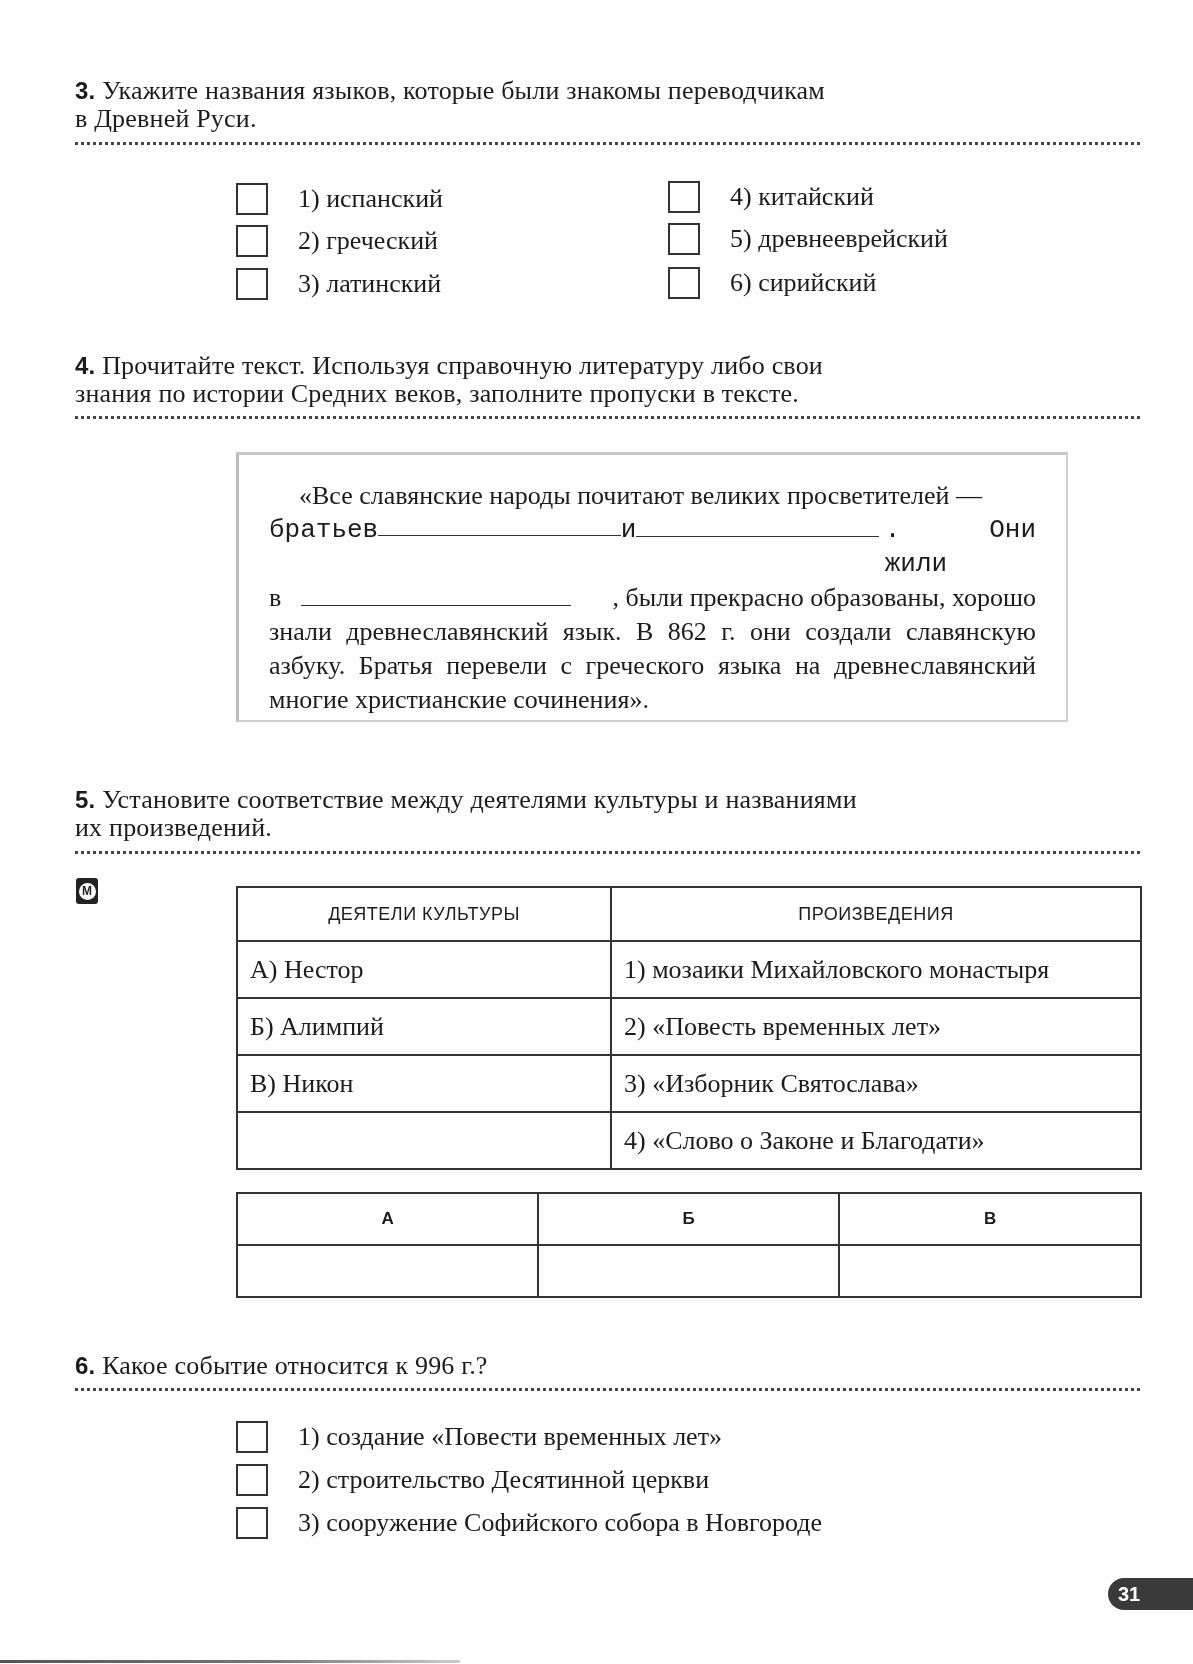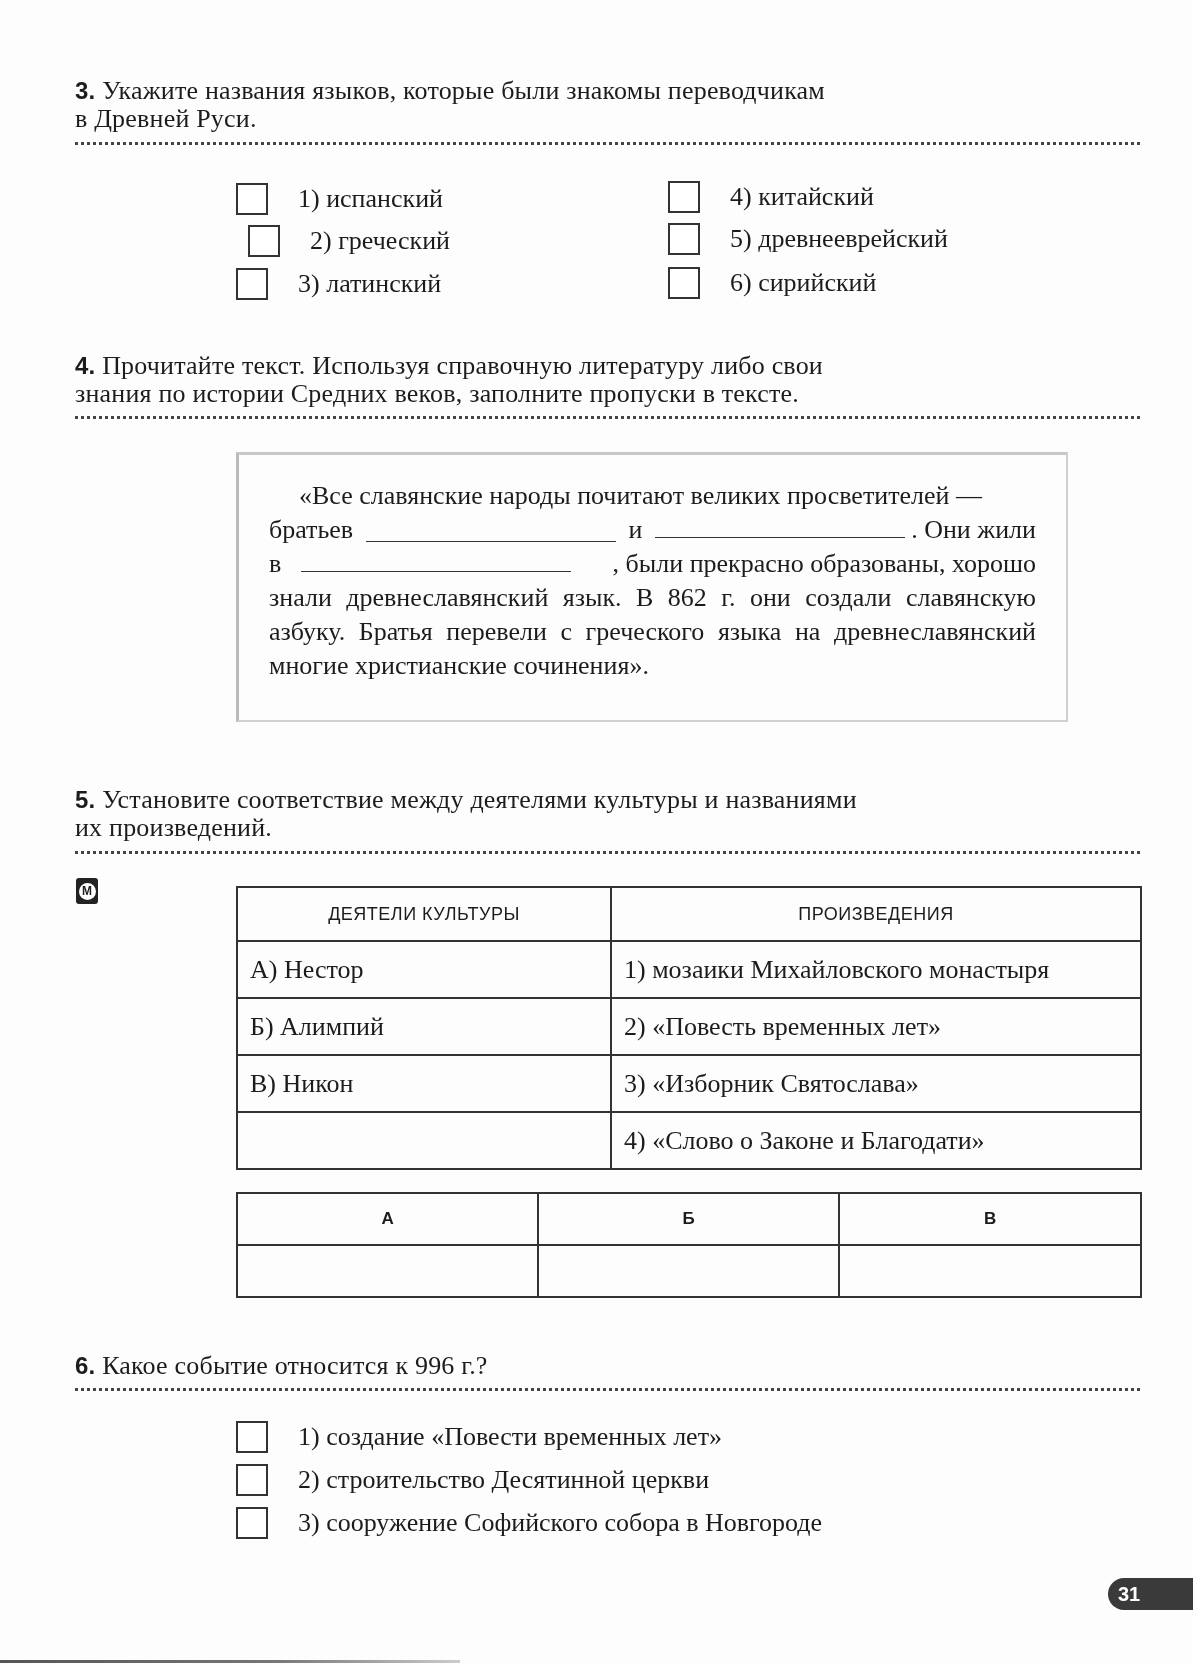--- a/index.html
+++ b/index.html
@@ -71,21 +71,21 @@
   <span class="q-num">3.</span>
   <span>Укажите названия языков, которые были знакомы переводчикам</span><br>
   <span>в Древней Руси.</span>
 </div>
 <div class="dots" style="top:142px;"></div>
 
 <div class="opt" style="left:236px; top:183px;">
   <span class="cb"></span>
   <span>1) испанский</span>
 </div>
-<div class="opt" style="left:248px; top:225px;">
+<div class="opt" style="left:236px; top:225px;">
   <span class="cb"></span>
   <span>2) греческий</span>
 </div>
 <div class="opt" style="left:236px; top:268px;">
   <span class="cb"></span>
   <span>3) латинский</span>
 </div>
 <div class="opt" style="left:668px; top:181px;">
   <span class="cb"></span>
   <span>4) китайский</span>
@@ -101,21 +101,21 @@
 
 <div class="q-title" style="top:352px;">
   <span class="q-num">4.</span>
   <span>Прочитайте текст. Используя справочную литературу либо свои</span><br>
   <span>знания по истории Средних веков, заполните пропуски в тексте.</span>
 </div>
 <div class="dots" style="top:416px;"></div>
 
 <div class="textbox">
   <p style="text-indent:30px;">«Все славянские народы почитают великих просветителей —</p>
-  <p style="display:flex; justify-content:space-between; align-items:center;">
+  <p style="display:flex; justify-content:space-between; align-items:flex-start;font-family:Liberation Mono, monospace;">
     <span>братьев</span>
     <span class="blank" style="width:250px;"></span>
     <span>и</span>
     <span style="display:flex; align-items:baseline;">
       <span class="blank" style="width:250px;"></span>
       <span style="margin-left:6px;">. Они жили</span>
     </span>
   </p>
   <p style="display:flex; justify-content:space-between; align-items:baseline;">
     <span style="display:flex; align-items:baseline;">

